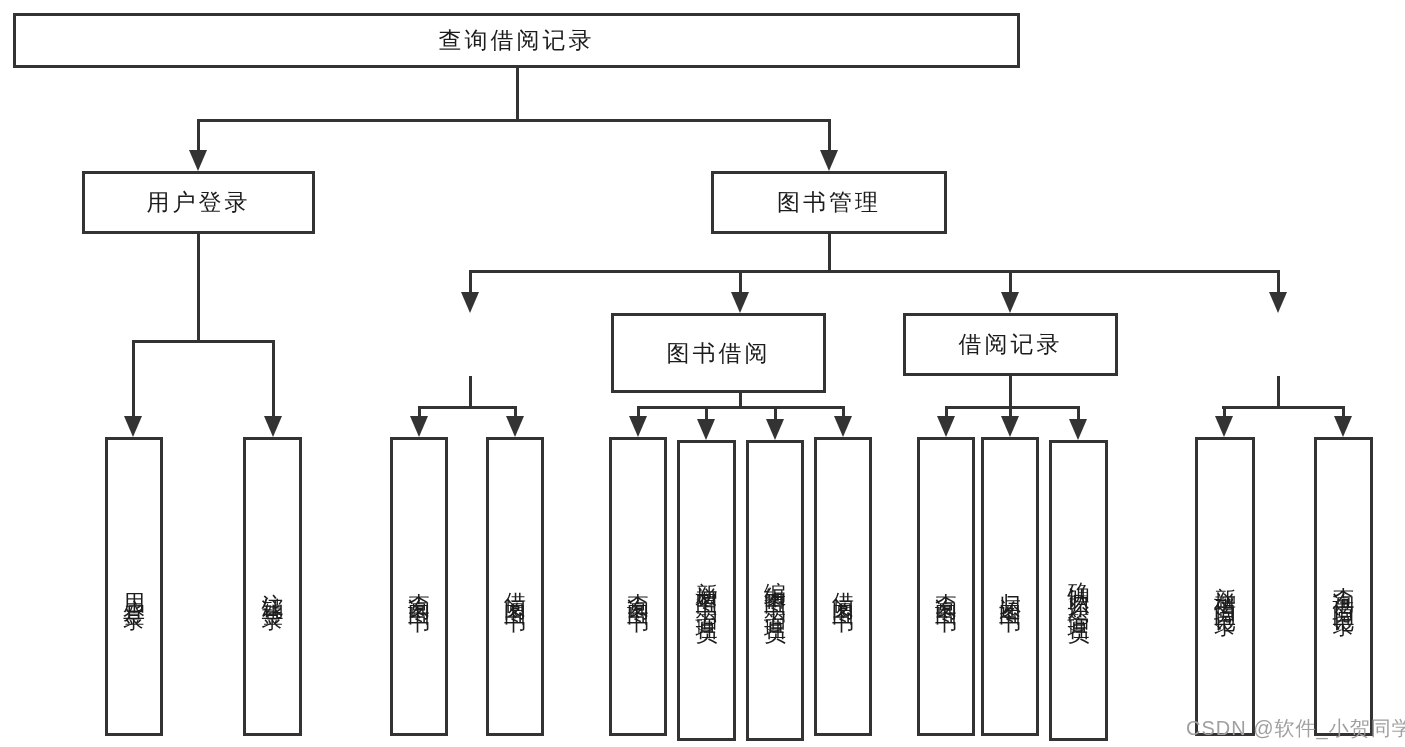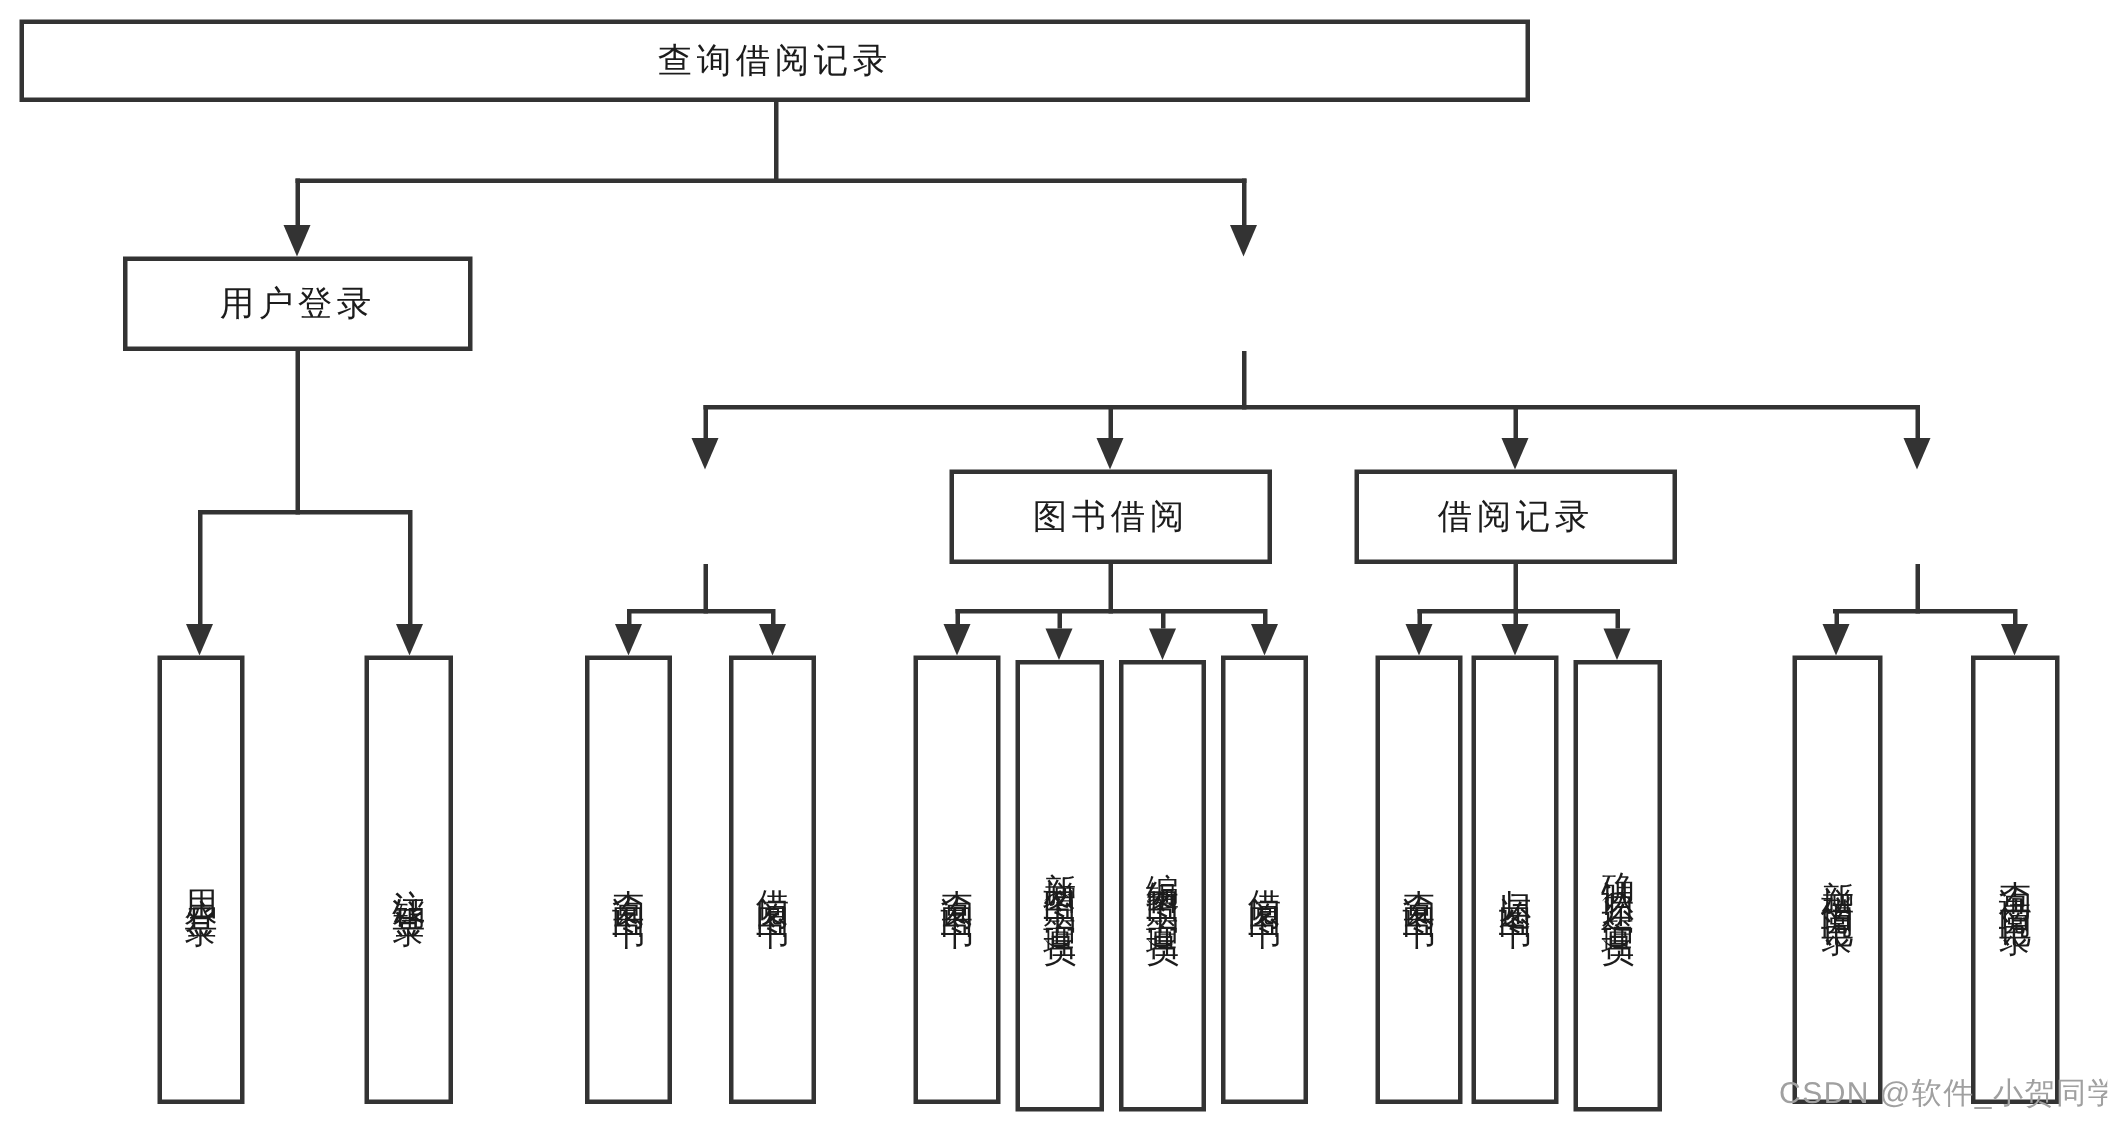--- a/index.html
+++ b/index.html
@@ -64,22 +64,23 @@
   }
 </style>
 </head>
 <body>
 
 <div id="canvas">
 
   <div class="node" style="left:13px;top:13px;width:1007px;height:55px">查询借阅记录</div>
 
   <div class="node" style="left:82px;top:171px;width:233px;height:63px">用户登录</div>
+  <div class="node" style="left:711px;top:171px;width:236px;height:63px">图书管理</div>
 
-  <div class="node" style="left:633px;top:313px;width:215px;height:63px">图书借阅</div>
+  <div class="node" style="left:611px;top:313px;width:215px;height:80px">图书借阅</div>
   <div class="node" style="left:903px;top:313px;width:215px;height:63px">借阅记录</div>
 
   <div class="leaf" style="left:105px;top:437px;width:58px;height:299px">
     <span>用户登录</span>
   </div>
   <div class="leaf" style="left:243px;top:437px;width:59px;height:299px">
     <span>注销登录</span>
   </div>
 
   <div class="leaf" style="left:390px;top:437px;width:58px;height:299px">

